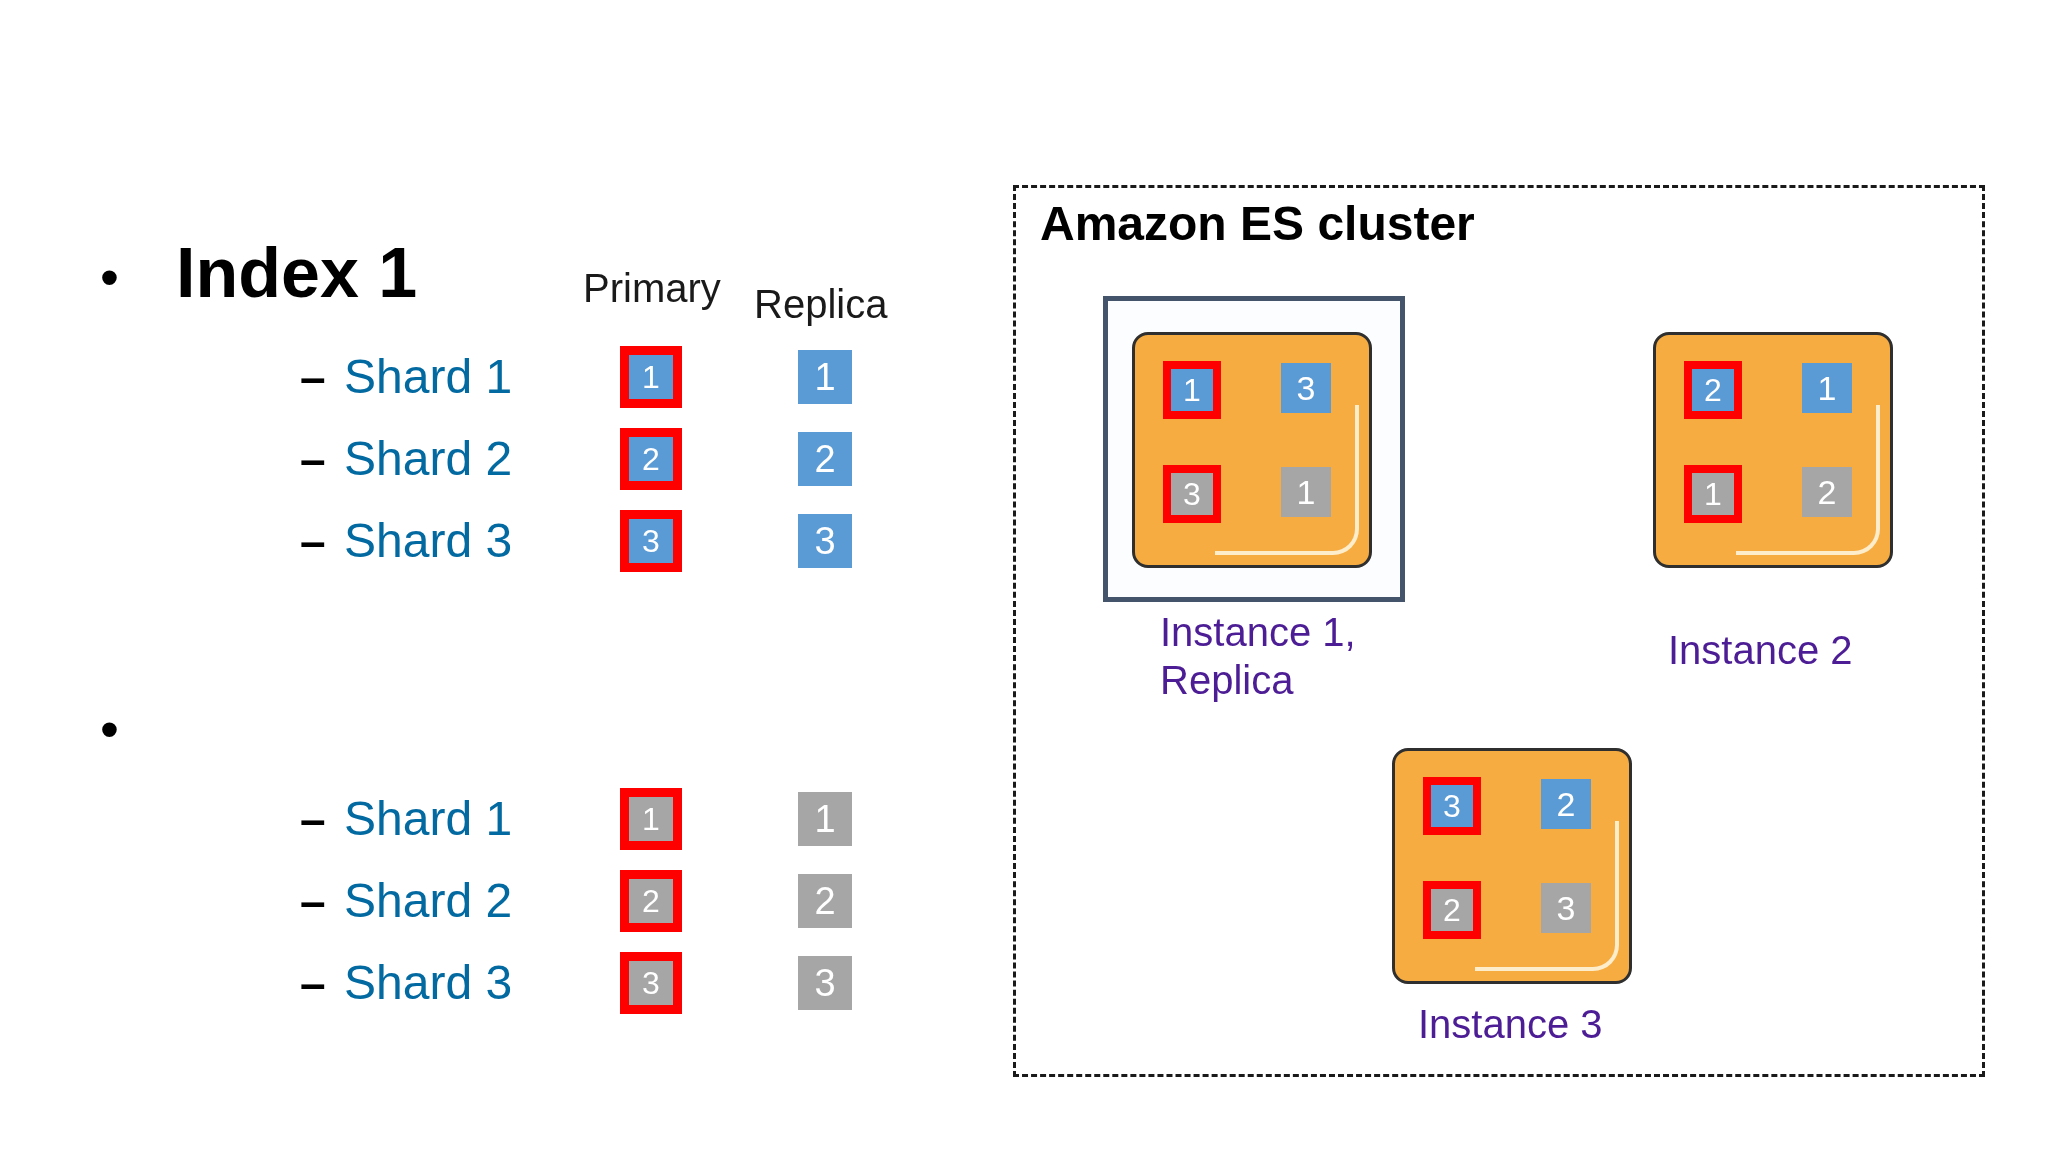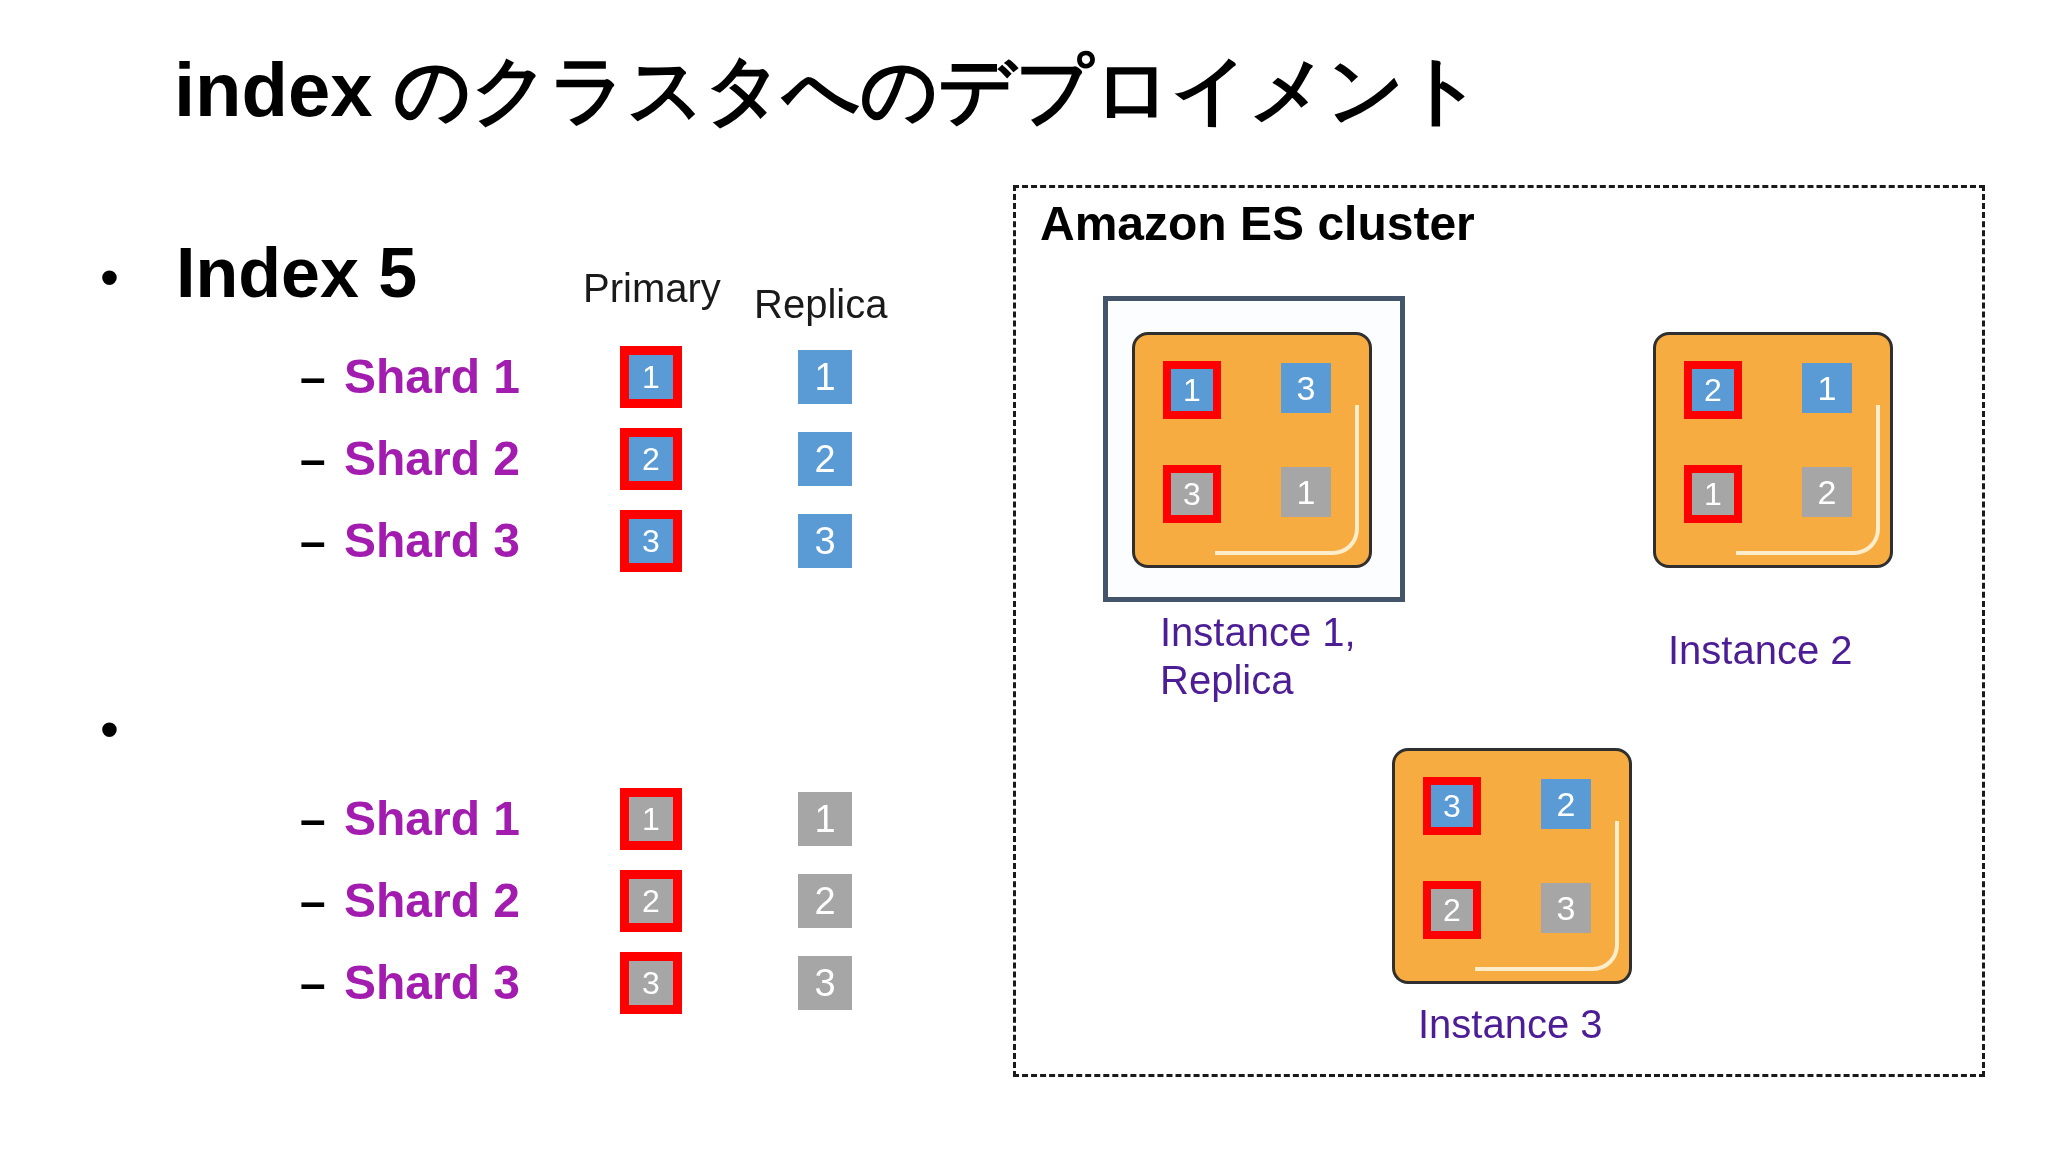--- a/index.html
+++ b/index.html
@@ -11,21 +11,21 @@
   
   .title{left:174px;top:48px;font-size:76px;font-weight:bold;color:#000;white-space:nowrap;line-height:1.1;}
   
   .bullet{font-size:54px;color:#000;line-height:1;}
   .index-name{font-size:70px;font-weight:bold;color:#000;line-height:1;white-space:nowrap;}
   
   .col-header{font-size:40px;color:#1a1a1a;line-height:1;white-space:nowrap;}
   
   .shard-row{position:absolute;left:300px;height:62px;display:flex;align-items:center;}
   .dash{width:44px;font-size:46px;font-weight:bold;color:#000;line-height:1;}
-  .shard-label{width:276px;font-size:48px;font-weight:bold;color:#a21caf;line-height:1;white-space:nowrap;}
+  .shard-label{width:276px;font-size:48px;font-weight:normal;color:#0369a1;line-height:1;white-space:nowrap;}
   .sq{box-sizing:border-box;display:flex;align-items:center;justify-content:center;color:#fff;}
   .psq{width:62px;height:62px;border:9px solid #FF0000;}
   .psq .num{font-size:32px;}
   .rsq{width:54px;height:54px;margin-left:116px;}
   .rsq .num{font-size:38px;}
   .blue{background:#5B9BD5;}
   .gray{background:#A6A6A6;}
   
   .cluster-box{left:1013px;top:185px;width:972px;height:892px;box-sizing:border-box;border:3px dashed #1a1a1a;background:transparent;}
   .cluster-label{left:1040px;top:198px;font-size:48px;font-weight:bold;color:#000;line-height:1.1;white-space:nowrap;}
@@ -37,24 +37,23 @@
   .isq{position:absolute;box-sizing:border-box;display:flex;align-items:center;justify-content:center;color:#fff;}
   .isq.p{width:58px;height:58px;border:8px solid #FF0000;font-size:32px;}
   .isq.r{width:50px;height:50px;font-size:34px;}
   .inst-label{font-size:40px;color:#4c1d95;line-height:48px;white-space:nowrap;}
 </style>
 </head>
 <body>
 
 <div class="slide">
 
-  <div class="abs title">index のクラスタへのデプロイメント</div>
 
   <span class="abs bullet" style="left:100px;top:250px">•</span>
-  <div class="abs index-name" style="left:176px;top:238px">Index 5</div>
+  <div class="abs index-name" style="left:176px;top:238px">Index 1</div>
 
   <div class="abs col-header" style="left:583px;top:268px">Primary</div>
   <div class="abs col-header" style="left:754px;top:284px">Replica</div>
 
   <div class="shard-row" style="top:346px">
     <span class="dash">–</span>
     <span class="shard-label">Shard 1</span>
     <div class="sq psq blue">
         <span class="num">1</span>
       </div>

